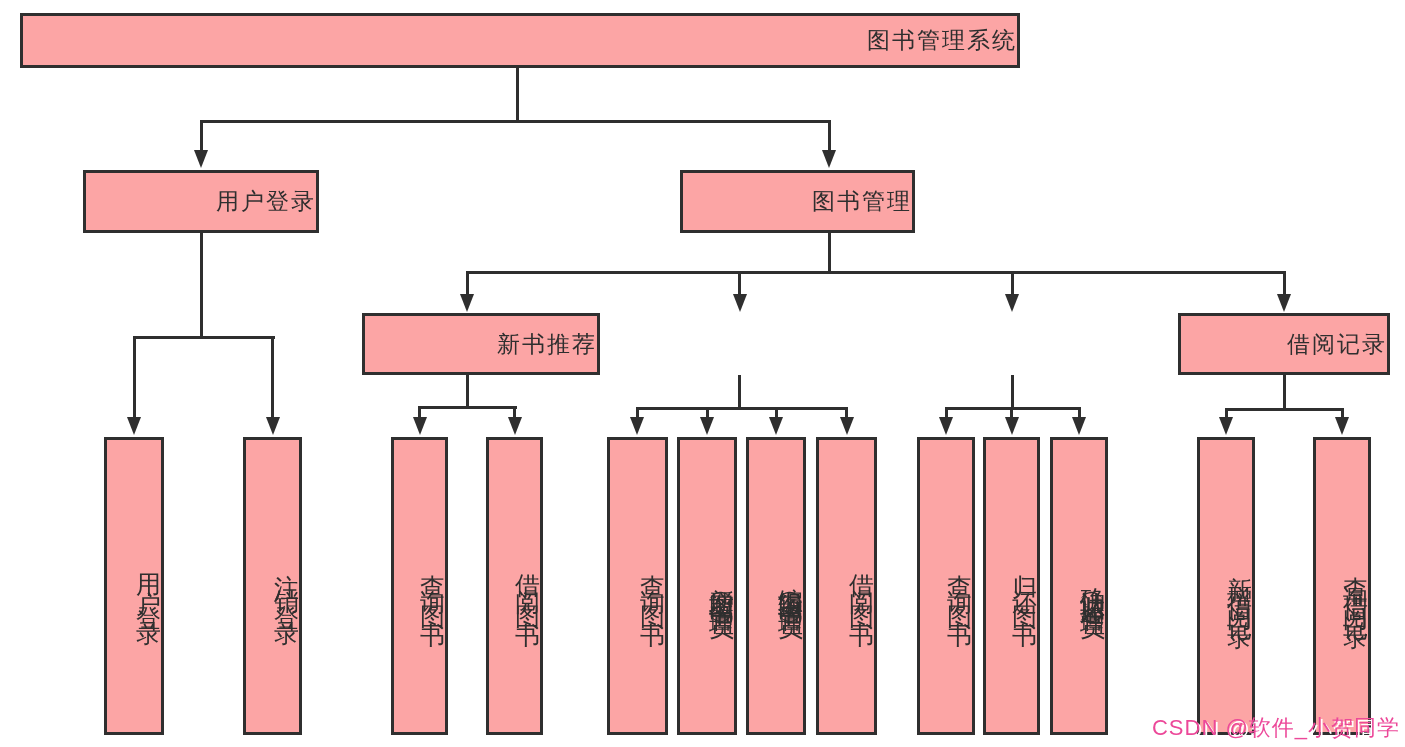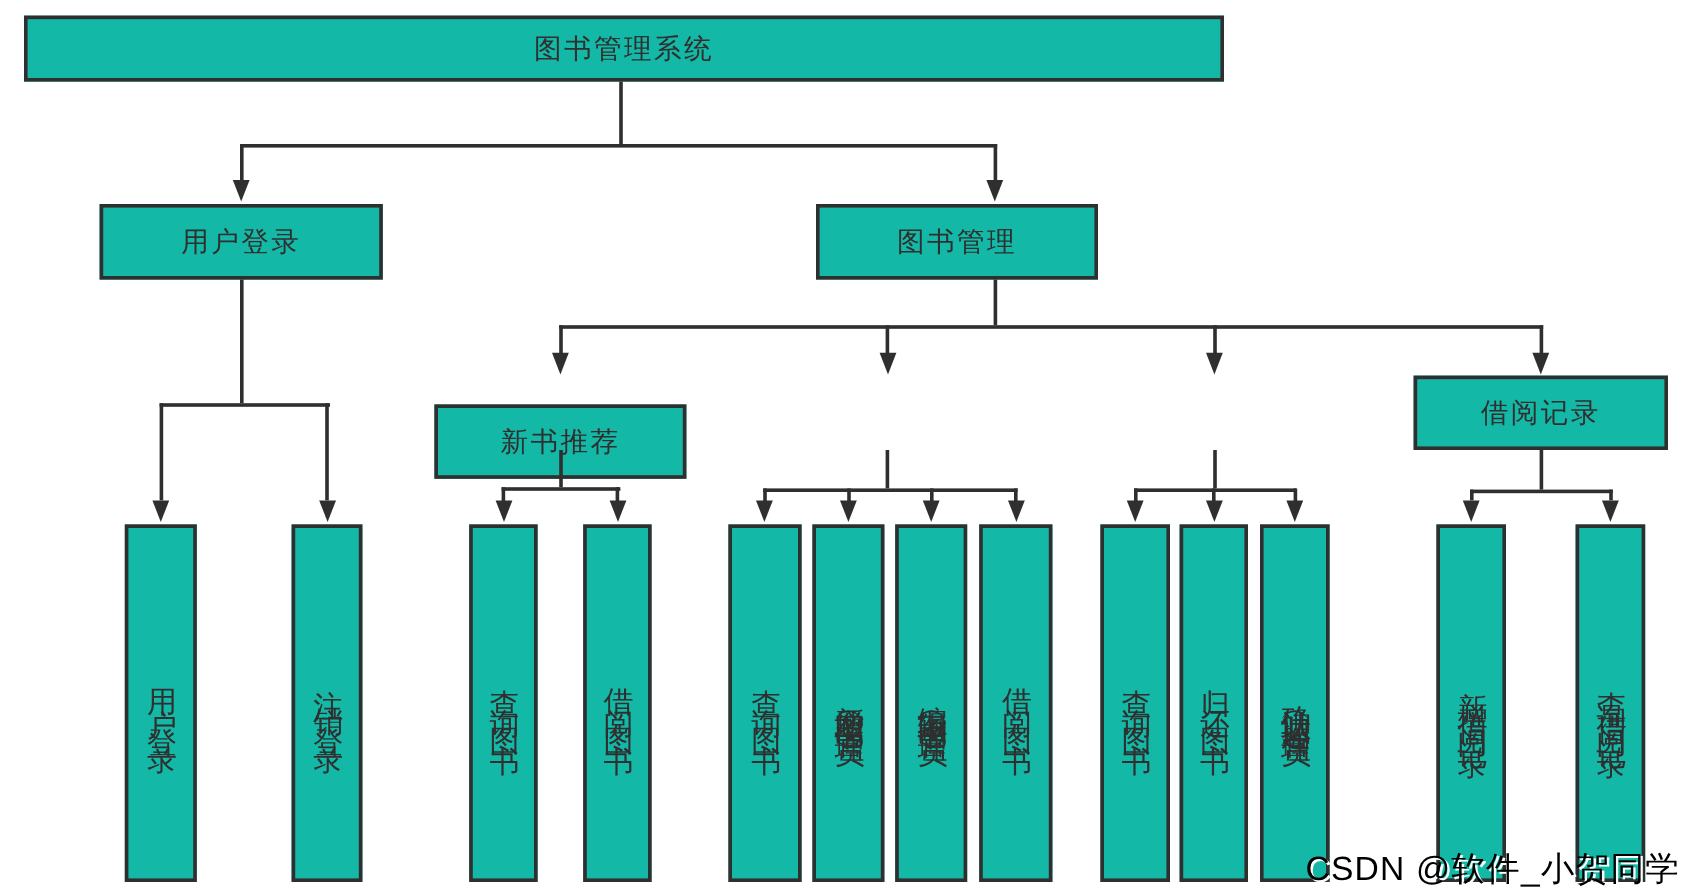--- a/index.html
+++ b/index.html
@@ -6,24 +6,24 @@
   .canvas{
     position:relative;
     width:1405px;height:747px;
     background:#ffffff;
     font-family:"Liberation Sans","DejaVu Sans",sans-serif;
     color:#2f2f2f;
     overflow:hidden;
   }
   .box{
     position:absolute;
-    background:#14b8a6;
+    background:#fca5a5;
     border:3px solid #2f2f2f;
     box-sizing:border-box;
-    display:flex;align-items:center;justify-content:center;
+    display:flex;align-items:center;justify-content:flex-end;
   }
   .hlabel{
     font-size:23px;
     letter-spacing:2px;
     white-space:nowrap;
   }
   .vlabel{
     writing-mode:vertical-rl;
     text-orientation:mixed;
     font-size:25px;
@@ -39,23 +39,23 @@
   .arrow{
     position:absolute;
     width:0;height:0;
     border-left:7px solid transparent;
     border-right:7px solid transparent;
     border-top:18px solid #2f2f2f;
   }
   .watermark{
     position:absolute;
     right:5px;bottom:4px;
-    font-size:28px;
+    font-size:22px;
     letter-spacing:1px;
-    color:#000000;
+    color:#ec4899;
     text-shadow:2px 2px 0 #ffffff;
     white-space:nowrap;
     z-index:5;
   }
 </style>
 </head>
 <body>
 
 <div class="canvas">
 
@@ -88,21 +88,21 @@
   <div class="line h" style="left:465.5px;top:271px;width:820px;"></div>
   <div class="line v" style="left:465.5px;top:271px;height:24px;"></div>
   <div class="arrow" style="left:460px;top:294px;"></div>
   <div class="line v" style="left:738px;top:271px;height:24px;"></div>
   <div class="arrow" style="left:732.5px;top:294px;"></div>
   <div class="line v" style="left:1010.5px;top:271px;height:24px;"></div>
   <div class="arrow" style="left:1005px;top:294px;"></div>
   <div class="line v" style="left:1282.5px;top:271px;height:24px;"></div>
   <div class="arrow" style="left:1277px;top:294px;"></div>
 
-  <div class="box" style="left:362px;top:313px;width:210px;height:62px;margin-top:24px;">
+  <div class="box" style="left:362px;top:313px;width:238px;height:62px;">
     <span class="hlabel">新书推荐</span>
   </div>
   <div class="box" style="left:1178px;top:313px;width:212px;height:62px;">
     <span class="hlabel">借阅记录</span>
   </div>
 
   <div class="line v" style="left:465.5px;top:375px;height:31px;"></div>
   <div class="line h" style="left:418px;top:406px;width:99px;"></div>
   <div class="line v" style="left:418px;top:406px;height:13px;"></div>
   <div class="arrow" style="left:412.5px;top:417px;"></div>

